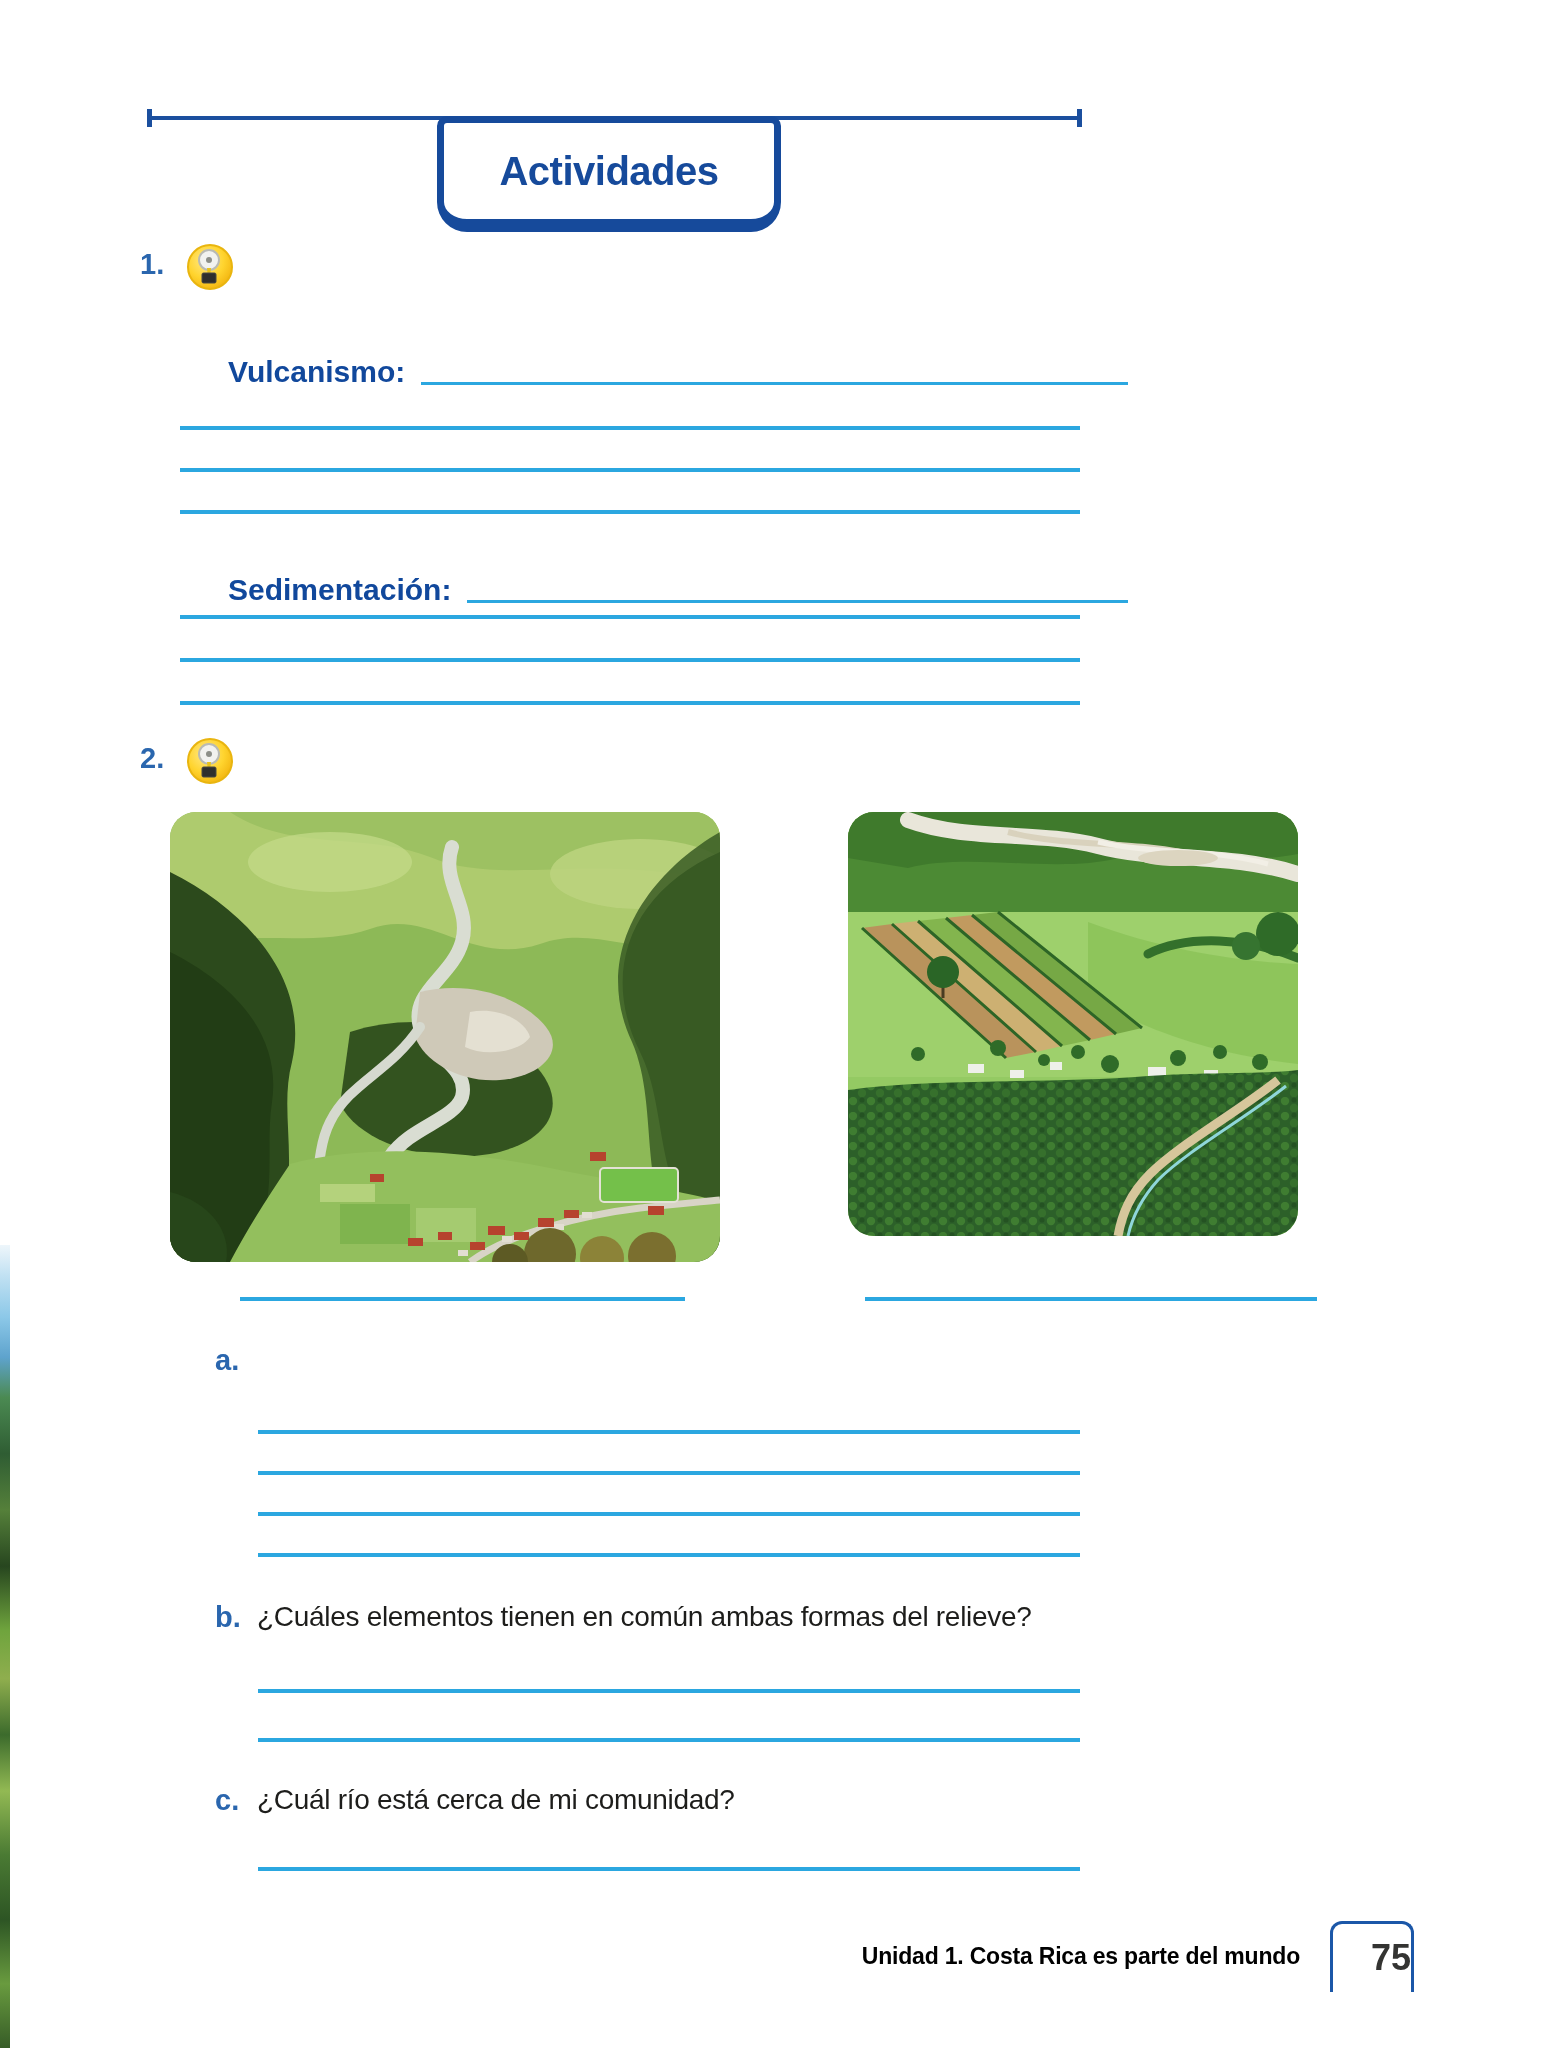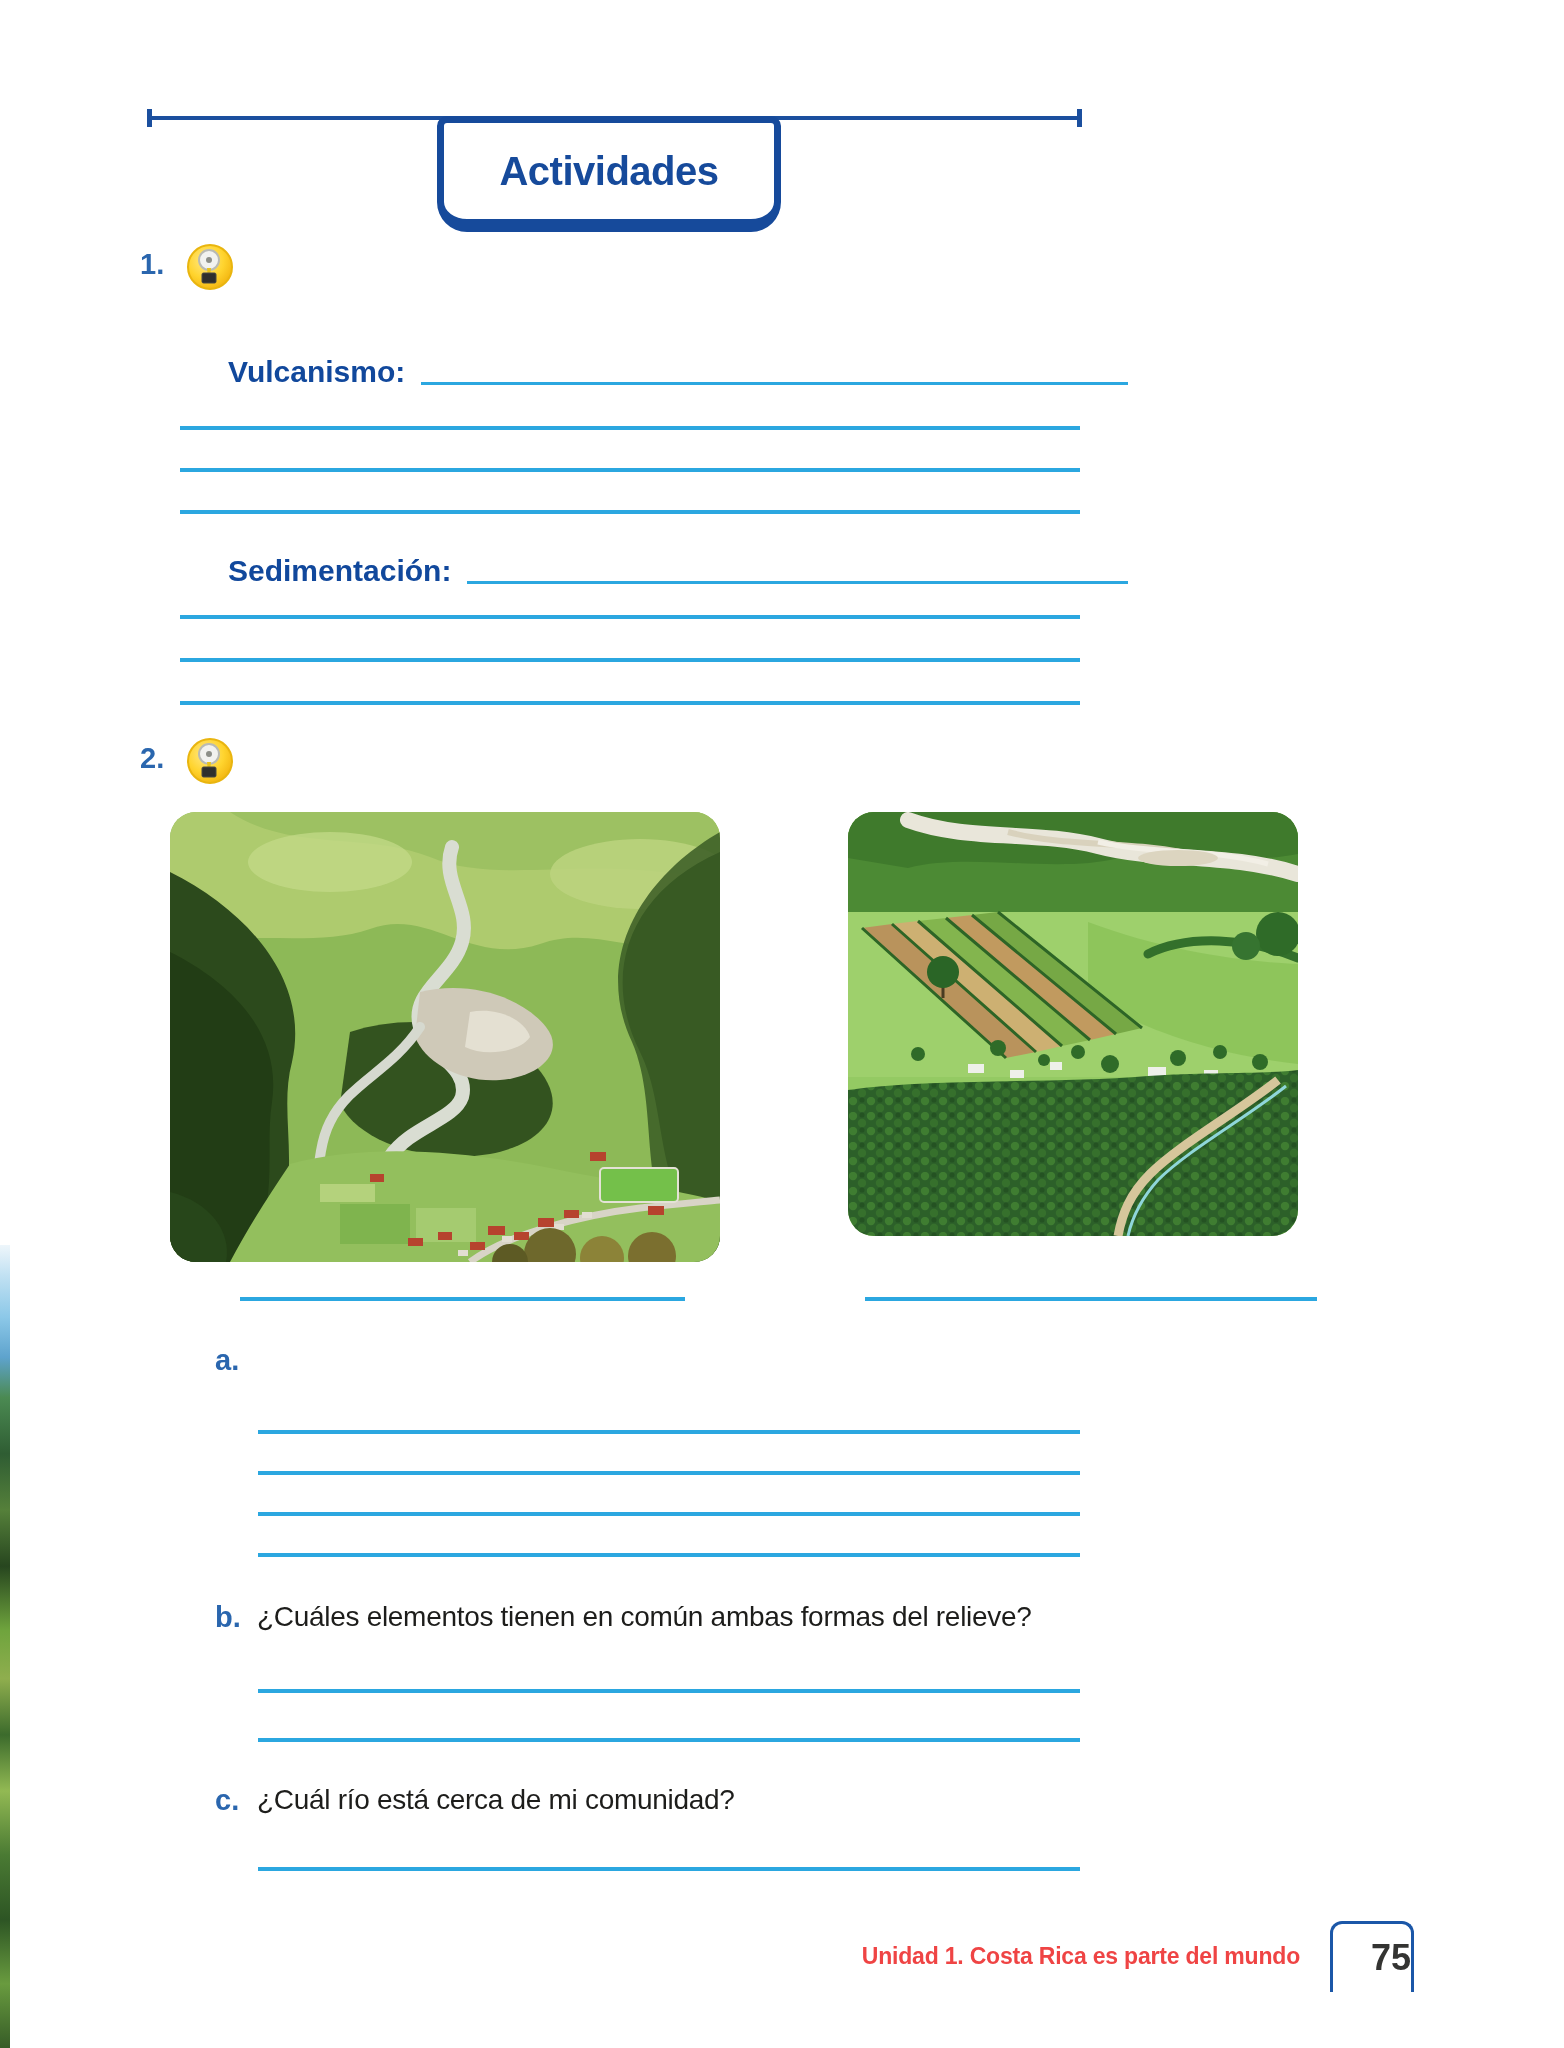--- a/index.html
+++ b/index.html
@@ -35,21 +35,21 @@
   .photo{position:absolute;border-radius:26px;overflow:hidden;}
   .photo svg{display:block;width:100%;height:100%;}
 
   
   .sub{position:absolute;display:flex;align-items:flex-start;}
   .letter{flex:0 0 42px;font-size:29px;font-weight:bold;color:#2a66ae;line-height:1.4;}
   .stext{font-size:28px;line-height:1.4;letter-spacing:-0.3px;color:#1d1d1b;}
 
   
   .footer-text{position:absolute;left:600px;top:1943px;width:700px;text-align:right;
-               font-size:23px;font-weight:bold;color:#ef4444;letter-spacing:-0.2px;}
+               font-size:23px;font-weight:bold;color:#000000;letter-spacing:-0.2px;}
   .page-box{position:absolute;left:1330px;top:1921px;width:84px;height:71px;box-sizing:border-box;
             border:3px solid #1b57a8;border-bottom:none;border-radius:12px 12px 0 0;
             display:flex;align-items:center;justify-content:flex-end;}
   .page-box .pnum{font-size:36px;font-weight:bold;color:#343432;}
 
   
   .sliver{position:absolute;left:0;top:1245px;width:10px;height:803px;
     background:linear-gradient(to bottom,
       #eef6fb 0%,#bfe0f2 4%,#8cc8e8 9%,#5ea3cd 14%,#4b8a52 19%,#2f5d33 26%,
       #55803a 33%,#27461f 40%,#6fa43d 48%,#8fae4e 54%,#3c6b2c 61%,#92b953 68%,
@@ -86,21 +86,21 @@
   </div>
 
   <div class="frow" style="top:352px;">
     <span class="flabel">Vulcanismo:</span>
     <span class="fline"></span>
   </div>
   <div class="wline" style="left:180px;top:426px;width:900px;"></div>
   <div class="wline" style="left:180px;top:468px;width:900px;"></div>
   <div class="wline" style="left:180px;top:510px;width:900px;"></div>
 
-  <div class="frow" style="top:551px;">
+  <div class="frow" style="top:570px;">
     <span class="flabel">Sedimentación:</span>
     <span class="fline"></span>
   </div>
   <div class="wline" style="left:180px;top:615px;width:900px;"></div>
   <div class="wline" style="left:180px;top:658px;width:900px;"></div>
   <div class="wline" style="left:180px;top:701px;width:900px;"></div>
 
   <div class="item" style="left:140px;top:737px;width:1200px;">
     <div class="num">2.</div>
     <div class="itext" style="width:1110px;white-space:nowrap;"><span class="bulb"><svg viewBox="0 0 48 48">

